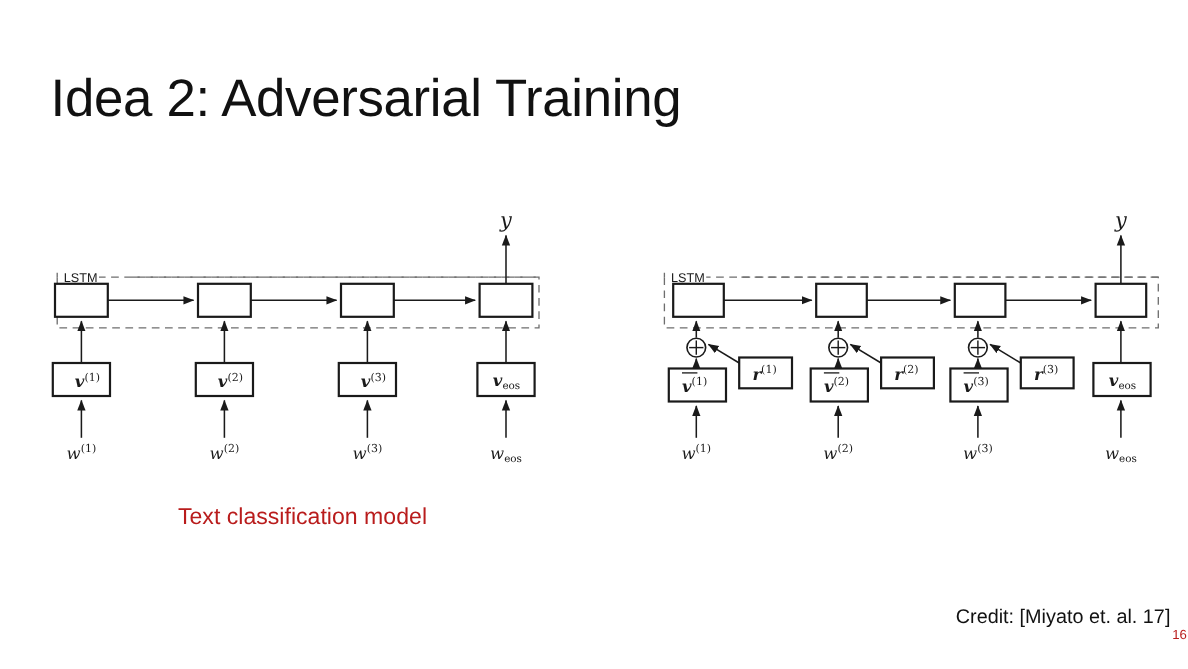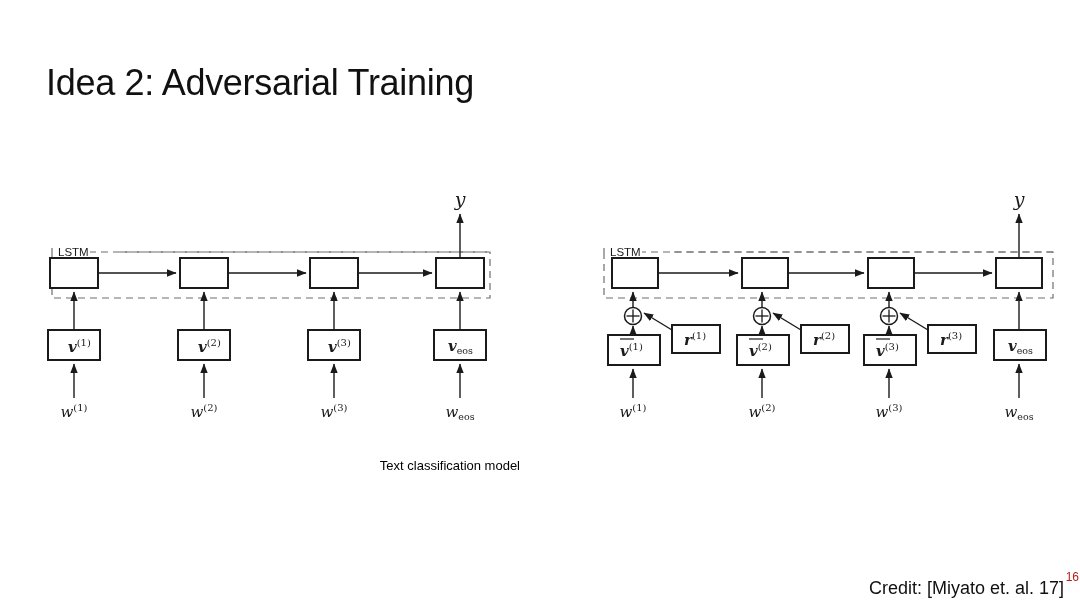--- a/index.html
+++ b/index.html
@@ -17,46 +17,46 @@
   }
   #slide {
     position: absolute;
     inset: 0;
     background: #ffffff;
   }
   .slide-title {
     position: absolute;
     left: 46px;
     top: 62px;
-    font-size: 36px;
+    font-size: 48px;
     font-weight: 400;
     letter-spacing: -0.3px;
     color: #111111;
     white-space: nowrap;
   }
   .figure {
     position: absolute;
     top: 180px;
   }
   .figure.left  { left: 30px;  width: 490px; height: 320px; }
   .figure.right { left: 590px; width: 490px; height: 320px; }
 
   .caption {
     position: absolute;
     top: 278px;
     width: 100%;
-    text-align: right;
-    font-size: 13px;
-    color: #000000;
+    text-align: center;
+    font-size: 21px;
+    color: #b91c1c;
     white-space: nowrap;
   }
   .credit {
     position: absolute;
     right: 16px;
-    top: 578px;
+    top: 550px;
     font-size: 18px;
     color: #111111;
     white-space: nowrap;
   }
   .page-number {
     position: absolute;
     right: 1px;
     top: 570px;
     font-size: 12px;
     color: #b91c1c;

